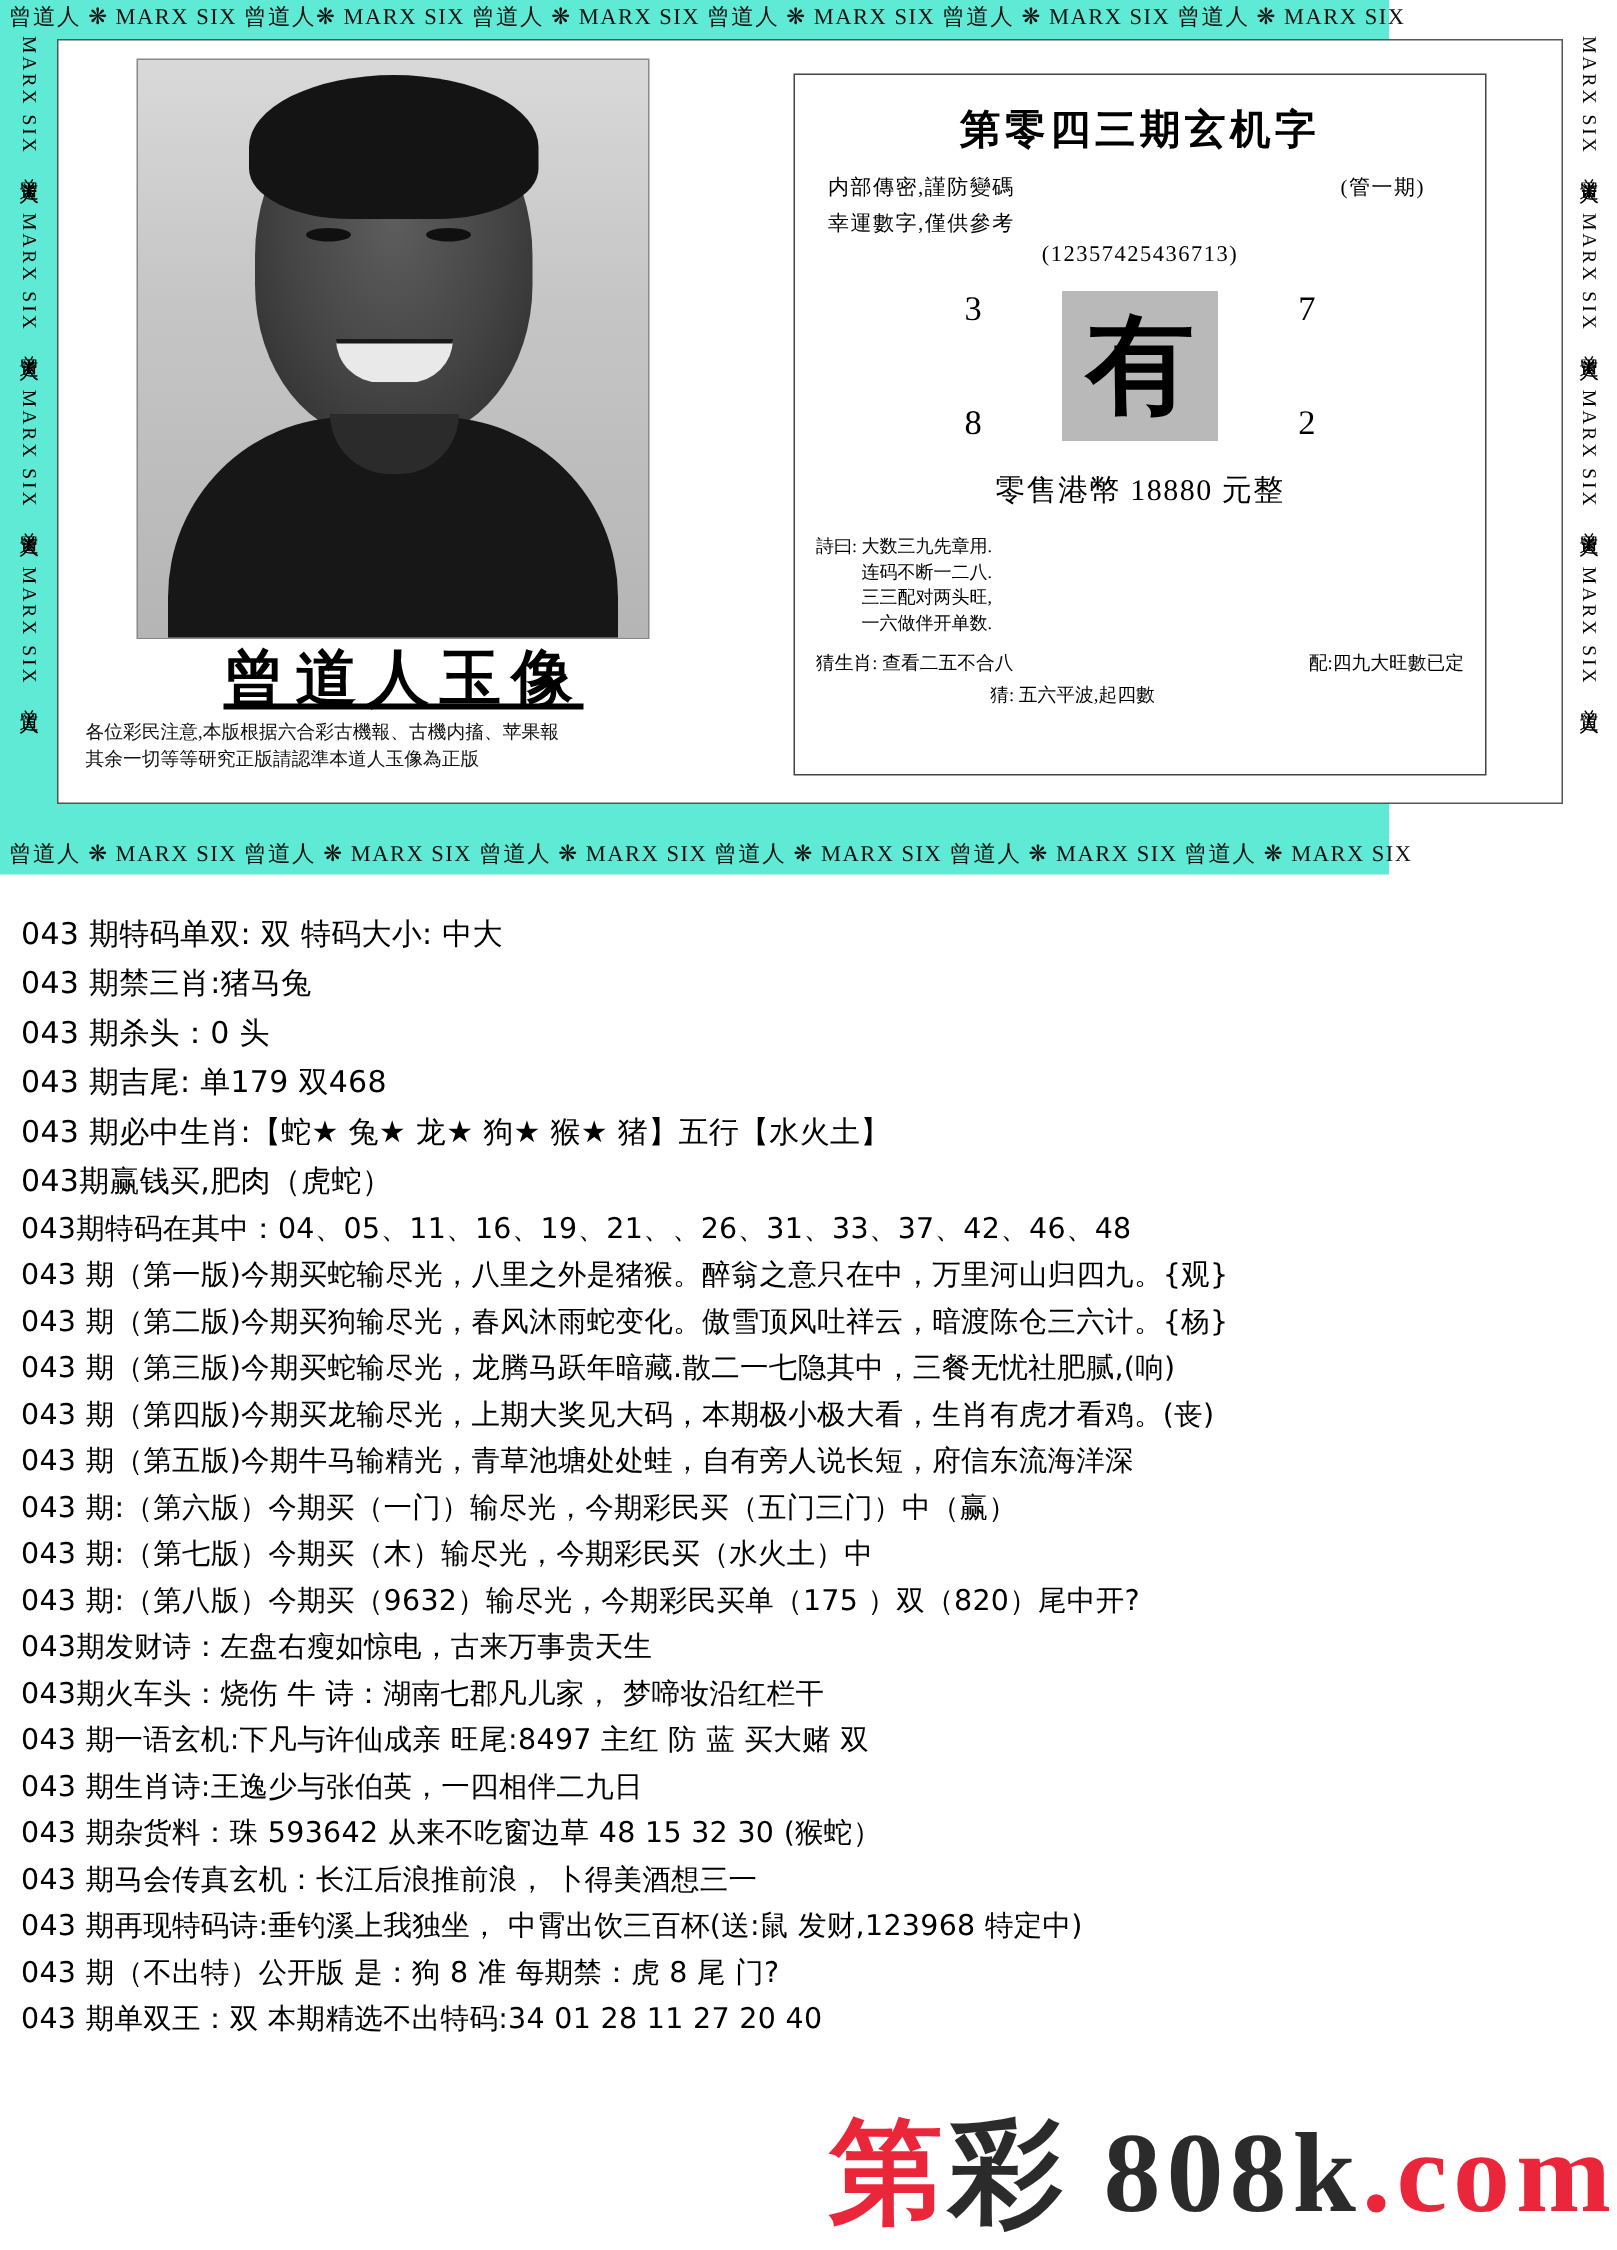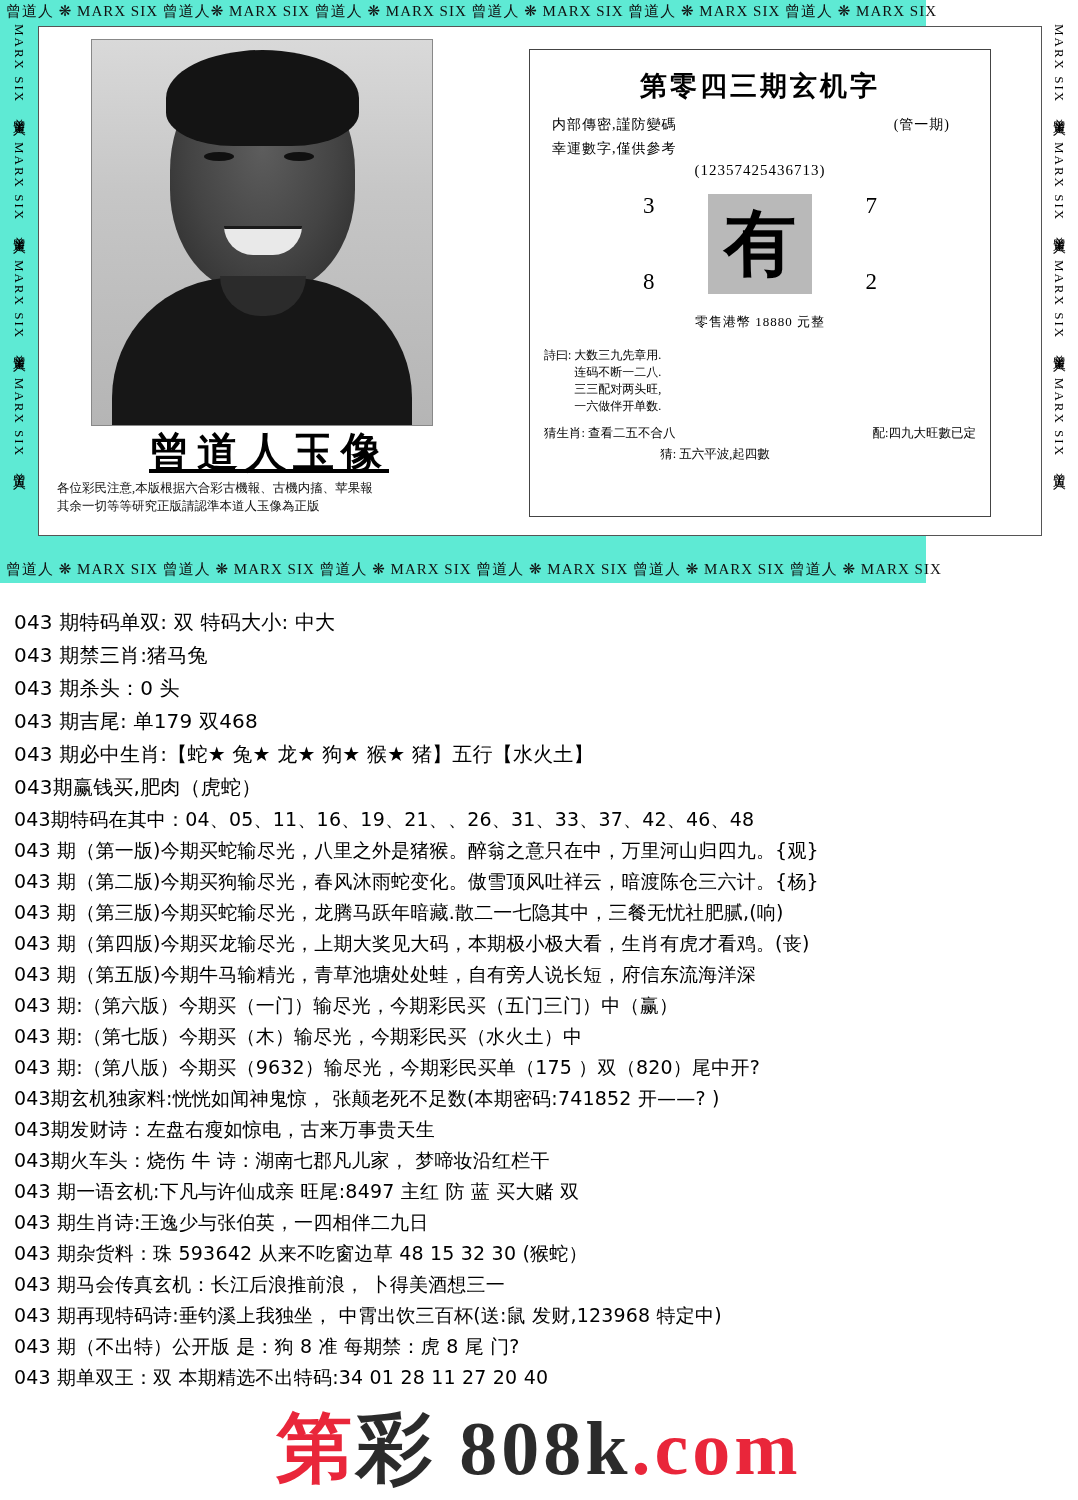--- a/index.html
+++ b/index.html
@@ -213,21 +213,21 @@
   }
   .charbox .tl { left: 8px;  top: 4px; }
   .charbox .tr { right: 8px; top: 4px; }
   .charbox .bl { left: 8px;  bottom: 4px; }
   .charbox .br { right: 8px; bottom: 4px; }
 
   .price {
     text-align: center;
     margin-top: 14px;
     font-family: "Liberation Serif","DejaVu Serif",serif;
-    font-size: 13px;
+    font-size: 20px;
     letter-spacing: 1px;
   }
 
   .poem-area {
     margin: 16px 14px 0 14px;
     display: flex;
     justify-content: space-between;
     font-family: "Liberation Serif","DejaVu Serif",serif;
     font-size: 12px;
     line-height: 17px;
@@ -269,21 +269,21 @@
   }
   .line.tight { line-height: 31px; }
   .line.small { font-size: 19px; }
 
   
   .watermark {
     position: absolute;
     left: 0;
     top: 1398px;
     width: 1078px;
-    text-align: center;
+    text-align: right;
     font-family: "Liberation Serif","DejaVu Serif",serif;
     font-weight: bold;
     font-size: 76px;
     letter-spacing: 4px;
     color: #e8142a;
     opacity: 0.92;
     pointer-events: none;
   }
   .watermark .blk { color: #1a1a1a; }
 </style>
@@ -366,21 +366,20 @@
   <div class="line">043期赢钱买,肥肉（虎蛇）</div>
   <div class="line small tight">043期特码在其中：04、05、11、16、19、21、、26、31、33、37、42、46、48</div>
   <div class="line small tight">043 期（第一版)今期买蛇输尽光，八里之外是猪猴。醉翁之意只在中，万里河山归四九。{观}</div>
   <div class="line small tight">043 期（第二版)今期买狗输尽光，春风沐雨蛇变化。傲雪顶风吐祥云，暗渡陈仓三六计。{杨}</div>
   <div class="line small tight">043 期（第三版)今期买蛇输尽光，龙腾马跃年暗藏.散二一七隐其中，三餐无忧社肥腻,(响)</div>
   <div class="line small tight">043 期（第四版)今期买龙输尽光，上期大奖见大码，本期极小极大看，生肖有虎才看鸡。(丧)</div>
   <div class="line small tight">043 期（第五版)今期牛马输精光，青草池塘处处蛙，自有旁人说长短，府信东流海洋深</div>
   <div class="line small tight">043 期:（第六版）今期买（一门）输尽光，今期彩民买（五门三门）中（赢）</div>
   <div class="line small tight">043 期:（第七版）今期买（木）输尽光，今期彩民买（水火土）中</div>
   <div class="line small tight">043 期:（第八版）今期买（9632）输尽光，今期彩民买单（175 ）双（820）尾中开?</div>
-  <div class="line small tight">043期玄机独家料:恍恍如闻神鬼惊， 张颠老死不足数(本期密码:741852  开——? )</div>
   <div class="line small tight">043期发财诗：左盘右瘦如惊电，古来万事贵天生</div>
   <div class="line small tight">043期火车头：烧伤 牛  诗：湖南七郡凡儿家， 梦啼妆沿红栏干</div>
   <div class="line small tight">043 期一语玄机:下凡与许仙成亲    旺尾:8497  主红  防 蓝  买大赌 双</div>
   <div class="line small tight">043 期生肖诗:王逸少与张伯英，一四相伴二九日</div>
   <div class="line small tight">043 期杂货料：珠  593642  从来不吃窗边草  48  15  32 30   (猴蛇）</div>
   <div class="line small tight">043 期马会传真玄机：长江后浪推前浪，  卜得美酒想三一</div>
   <div class="line small tight">043 期再现特码诗:垂钓溪上我独坐， 中霄出饮三百杯(送:鼠 发财,123968 特定中)</div>
   <div class="line small tight">043 期（不出特）公开版 是：狗 8  准  每期禁：虎 8 尾 门?</div>
   <div class="line small tight">043 期单双王：双  本期精选不出特码:34 01 28 11 27 20 40</div>
 </div>

